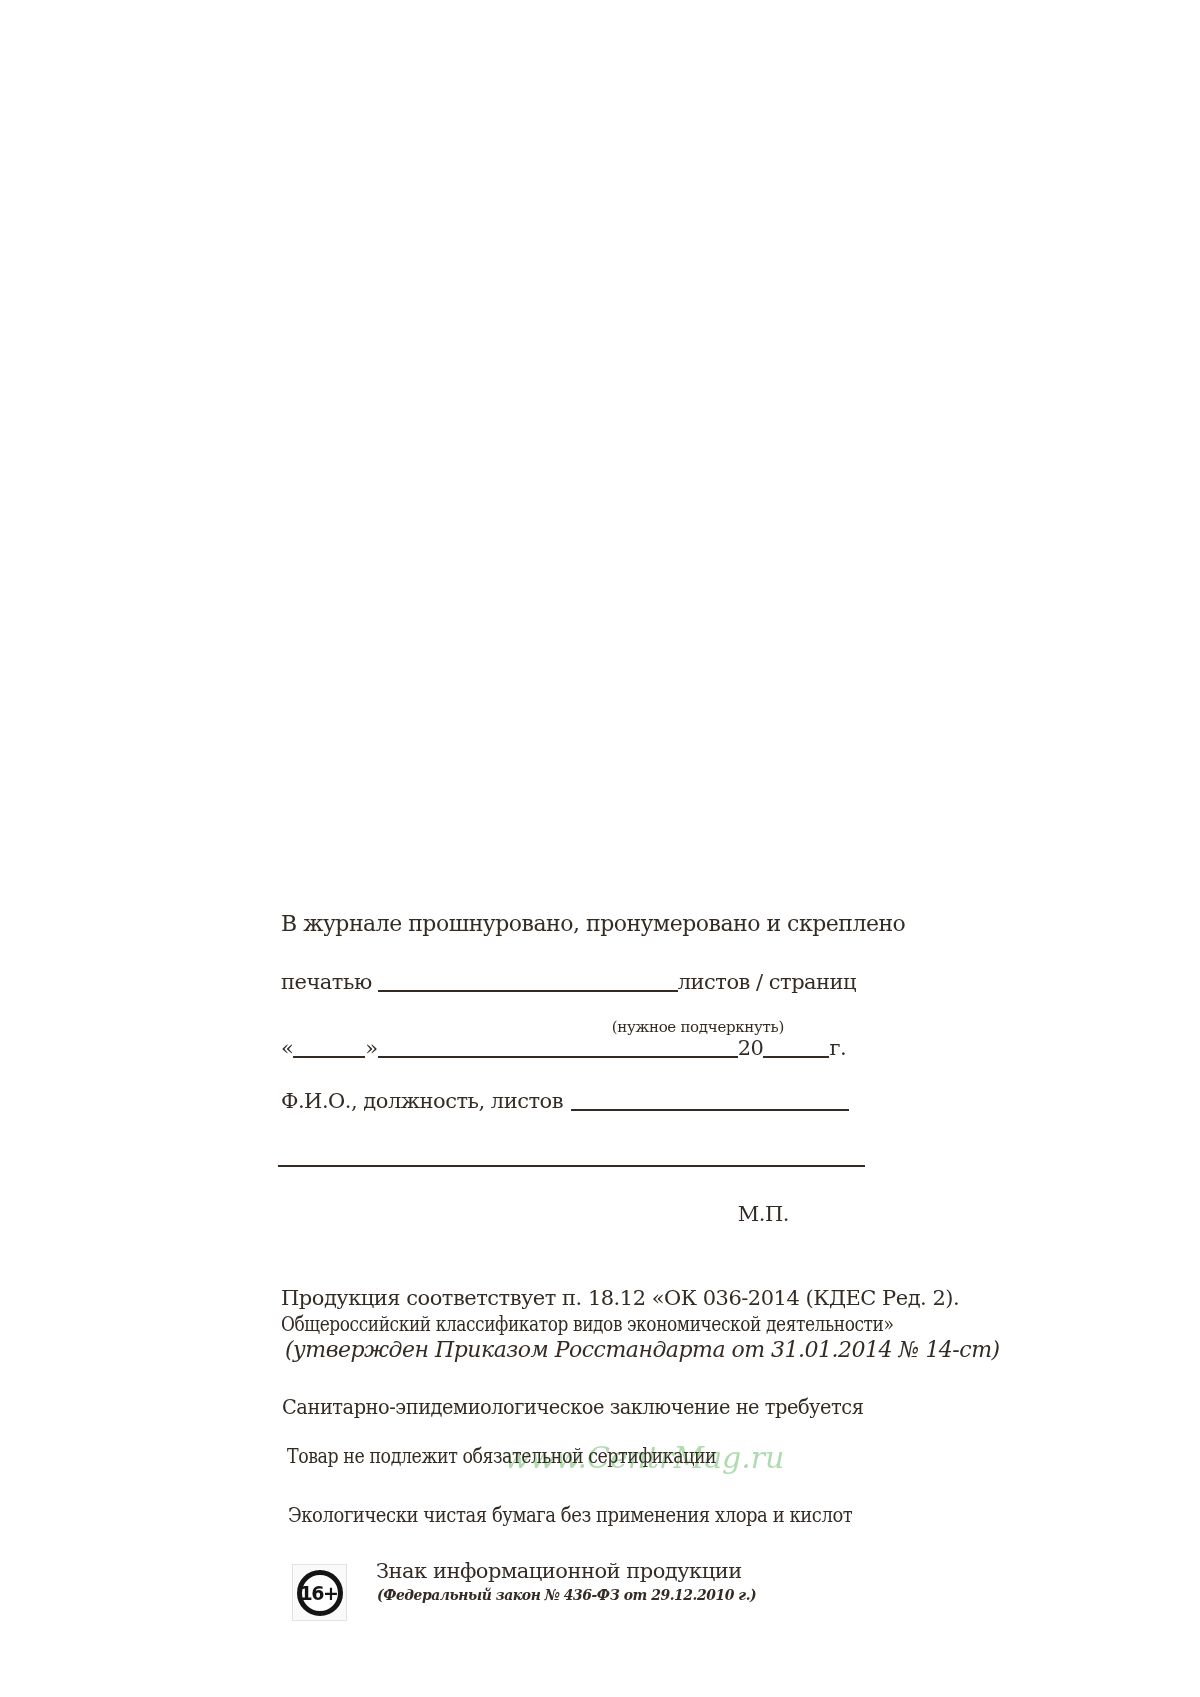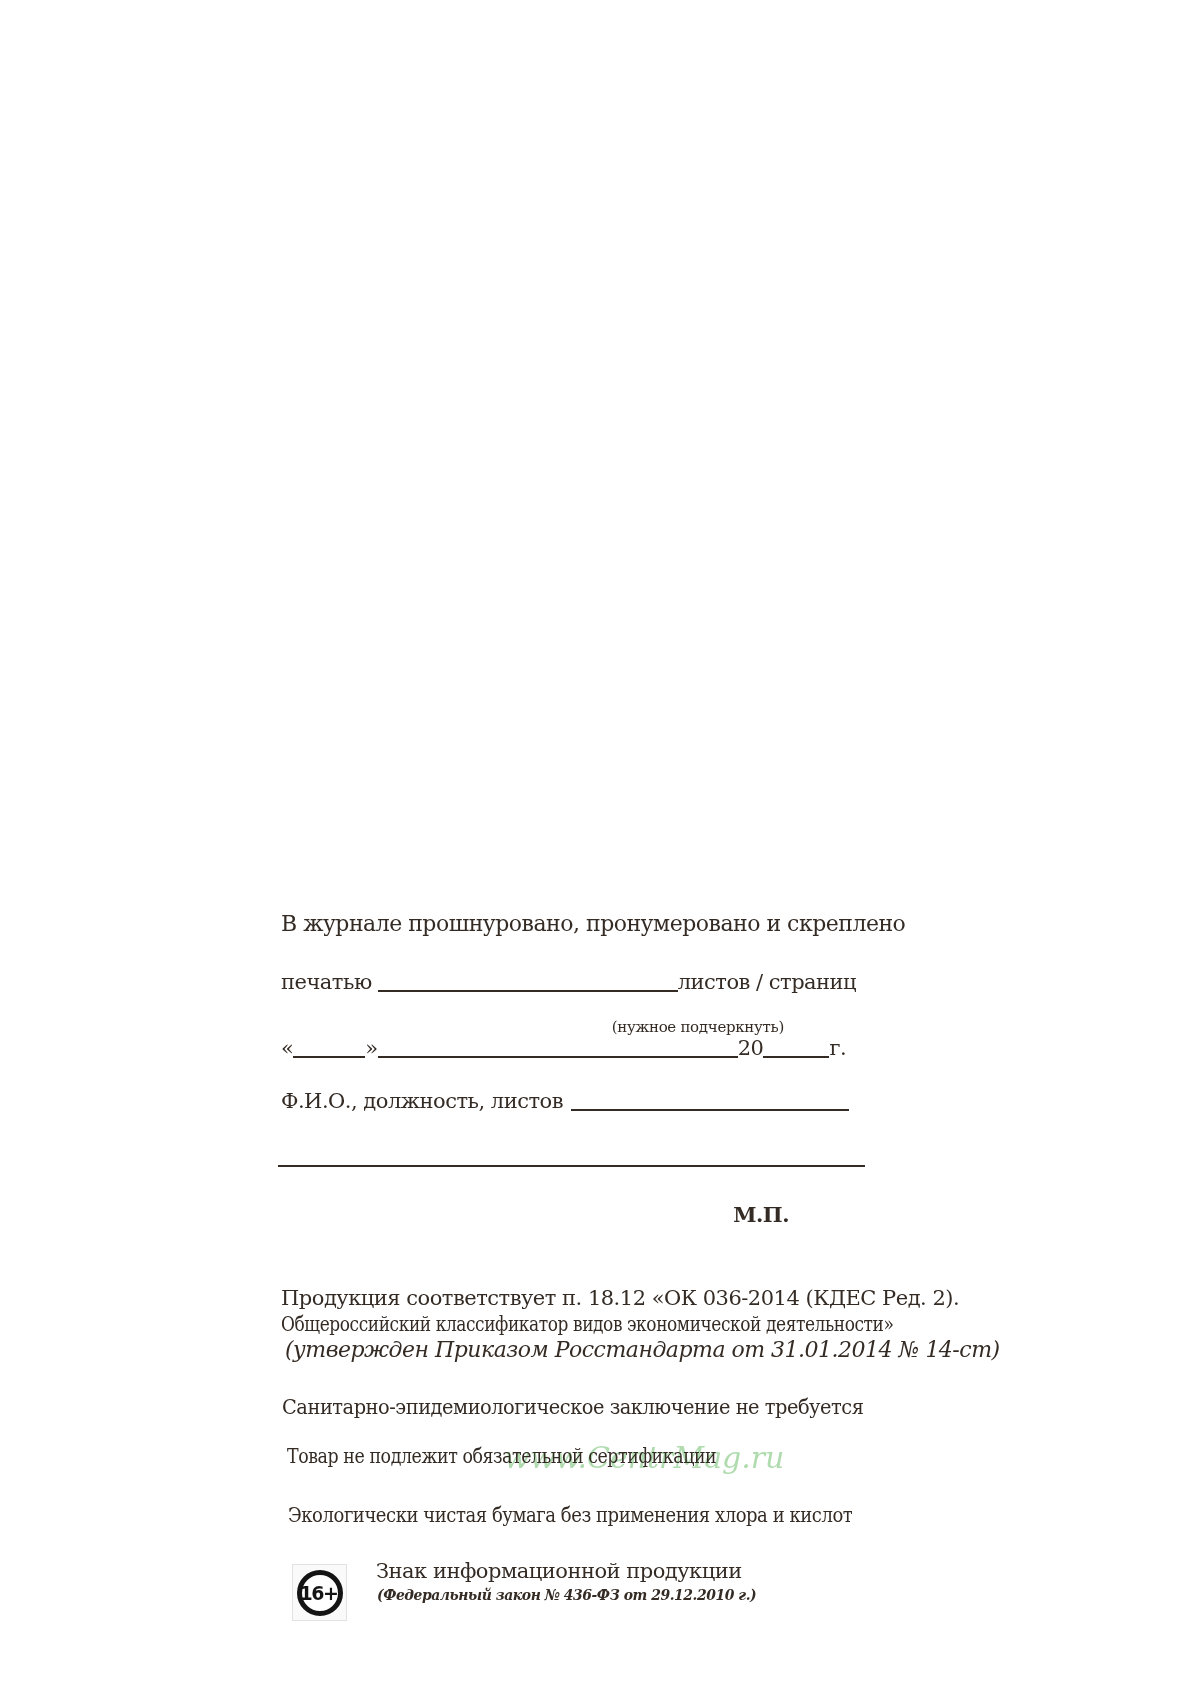--- a/index.html
+++ b/index.html
@@ -91,21 +91,21 @@
   <div class="row" style="left:281px; top:1038px; font-size:21px;">
     <span>«</span><span class="bl" style="width:72px;"></span><span>»</span><span class="bl" style="width:360px;"></span><span>20</span><span class="bl" style="width:66px;"></span><span>г.</span>
   </div>
 
   <div class="row" style="left:281px; top:1091px; font-size:21px;">
     <span>Ф.И.О., должность, листов</span><span class="bl" style="width:278px;margin-left:8px;"></span>
   </div>
 
   <div class="sep-line" style="left:278px; top:1165px; width:587px;"></div>
 
-  <div class="row" style="right:339px; top:1204px; font-size:21px;font-weight:bold;">М.П.</div>
+  <div class="row" style="right:339px; top:1204px; font-size:21px;">М.П.</div>
 
   <div class="row" style="left:281px; top:1288px; font-size:21px;">Продукция соответствует п. 18.12 «ОК 036-2014 (КДЕС Ред. 2).</div>
   <div class="row scale" style="left:281px; top:1314px; font-size:20px; transform:scaleX(0.85);">Общероссийский классификатор видов экономической деятельности»</div>
   <div class="row italic" style="left:285px; top:1339px; font-size:22px;">(утвержден Приказом Росстандарта от 31.01.2014 № 14-ст)</div>
 
   <div class="row scale" style="left:282px; top:1397px; font-size:20px; transform:scaleX(0.97);">Санитарно-эпидемиологическое заключение не требуется</div>
 
   <div class="watermark" style="left:489px; top:1440px;">www.CentrMag.ru</div>
 
   <div class="row scale over" style="left:287px; top:1446px; font-size:20px; transform:scaleX(0.87);">Товар не подлежит обязательной сертификации</div>

